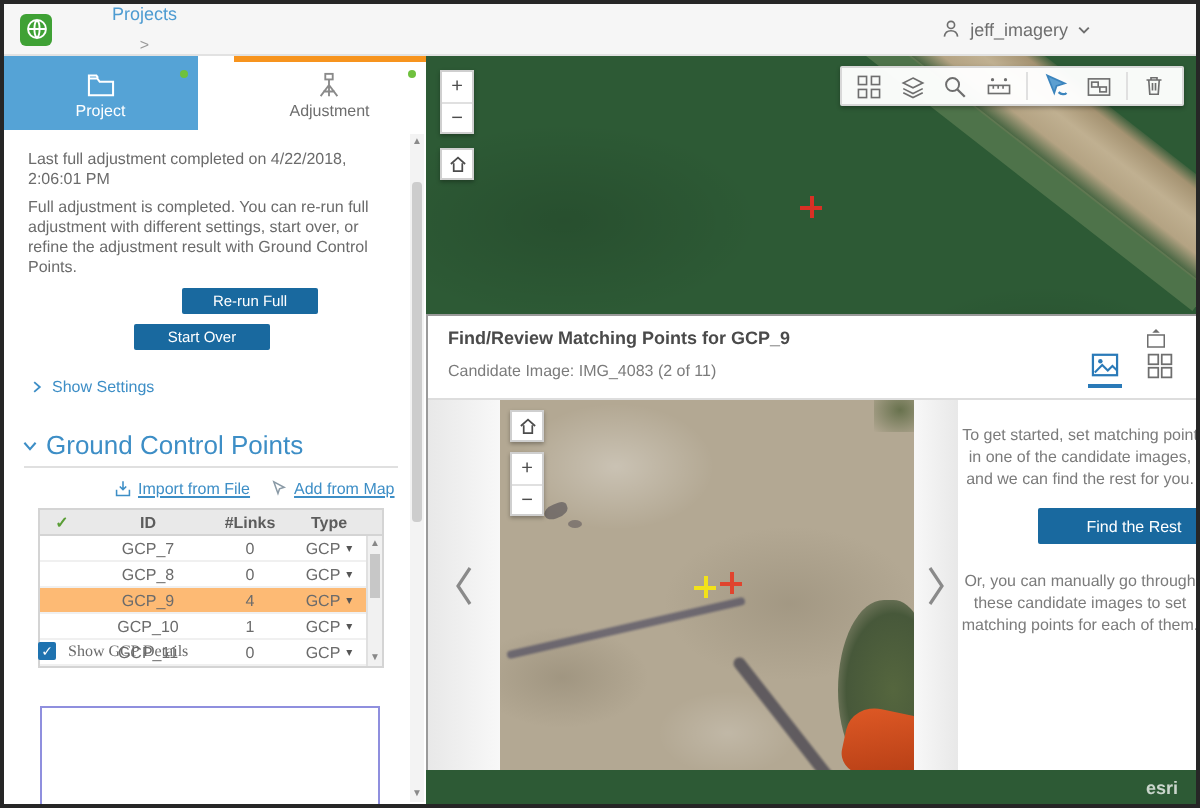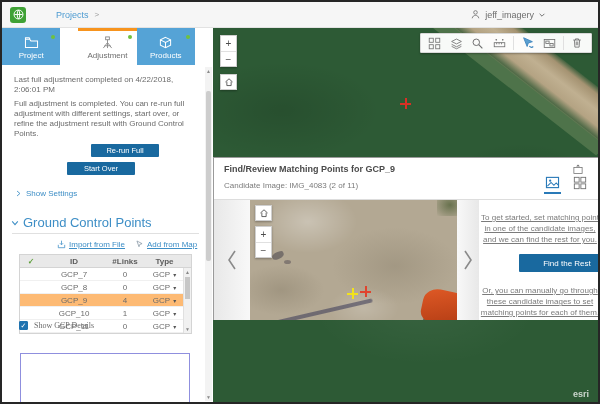--- a/index.html
+++ b/index.html
@@ -2,21 +2,21 @@
 <html><head>
 <meta charset="utf-8">
 <style>
   * { margin:0; padding:0; box-sizing:border-box; }
   body { background:#fff; font-family:"Liberation Sans", sans-serif; }
   #app { position:relative; width:600px; height:404px; border:2px solid #262626; background:#fff; overflow:hidden; font-family:"Liberation Sans", sans-serif; }
 
   
   .hdr { position:absolute; top:0; left:0; right:0; height:26px; background:#f6f6f6; border-bottom:1px solid #e2e2e2; display:flex; align-items:center; }
   .logo { width:16px; height:16px; margin-left:8px; border-radius:3px; background:#3fa135; display:flex; align-items:center; justify-content:center; }
-  .crumb { display:flex; align-items:center; gap:6px; margin-left:30px; font-size:9px; }
+  .crumb { display:flex; align-items:center; gap:6px; margin-left:30px; font-size:9px;flex-direction:column; }
   .crumb .lnk { color:#4d9bd1; cursor:pointer; }
   .crumb .sep { color:#9a9a9a; font-size:8px; }
   .crumb .ttl { color:#4c4c4c; }
   .user { margin-left:auto; margin-right:52px; display:flex; align-items:center; gap:4px; font-size:9px; color:#6e6e6e; cursor:pointer; }
 
   
   .left { position:absolute; left:0; top:26px; width:211px; bottom:0; background:#fff; }
   .tabs { position:absolute; top:0; left:0; right:0; height:37px; display:flex; }
   .tab { flex:1; position:relative; display:flex; flex-direction:column; align-items:center; justify-content:center; gap:2px; cursor:pointer; border-top:3px solid transparent; }
   .tab.blue { background:#55a3d6; border-top-color:#55a3d6; margin-right:18px; }
@@ -80,21 +80,21 @@
   .zbtn { height:15px; text-align:center; font-size:10px; color:#4c4c4c; line-height:15px; cursor:pointer; }
   .zbtn + .zbtn { border-top:1px solid #e0e0e0; }
   .homebox { position:absolute; left:7px; top:46px; width:17px; height:16px; background:#fff; border:1px solid #cfcfcf; box-shadow:0 1px 2px rgba(0,0,0,.3); display:flex; align-items:center; justify-content:center; cursor:pointer; }
 
   .mtoolbar { position:absolute; top:5px; right:6px; height:20px; width:172px; background:rgba(255,255,255,0.97); border:1px solid #d8d8d8; border-radius:1px; box-shadow:0 1px 2px rgba(0,0,0,.3); display:flex; align-items:center; justify-content:space-evenly; }
   .mtb { width:16px; height:16px; display:flex; align-items:center; justify-content:center; cursor:pointer; }
   .tsep { width:1px; height:14px; background:#e0e0e0; }
   .esri { position:absolute; right:9px; bottom:3px; color:rgba(255,255,255,0.75); font-size:9px; font-weight:bold; }
 
   
-  .fpanel { position:absolute; left:0; top:129px; right:0; height:163px; background:#fff; border-top:1px solid #9a9a9a; border-left:1px solid #9a9a9a; }
+  .fpanel { position:absolute; left:0; top:129px; right:0; height:228px; background:#fff; border-top:1px solid #9a9a9a; border-left:1px solid #9a9a9a; }
   .fttl { position:absolute; top:6px; left:10px; font-size:9px; font-weight:bold; color:#4a4a4a; }
   .dock { position:absolute; top:4px; right:13px; width:14px; height:14px; display:flex; align-items:center; justify-content:center; cursor:pointer; }
   .cand { position:absolute; top:23px; left:10px; font-size:8px; color:#7b7b7b; }
   .vtoggles { position:absolute; top:16px; right:10px; display:flex; gap:10px; }
   .vt { width:17px; height:17px; display:flex; align-items:center; justify-content:center; cursor:pointer; position:relative; }
   .vt.on:after { content:""; position:absolute; left:0; right:0; bottom:-3px; height:2px; background:#2a7ab8; }
   .fdiv { position:absolute; top:41px; left:0; right:0; border-top:1px solid #ddd; }
   .viewer { position:absolute; top:42px; left:0; right:0; bottom:0; }
   .navstrip { position:absolute; top:0; bottom:0; display:flex; align-items:center; justify-content:center; cursor:pointer; }
   .nav-l { left:0; width:36px; background:linear-gradient(90deg,#e8e8e8,#f8f8f8); }
@@ -117,21 +117,21 @@
   .cross { position:absolute; width:11px; height:11px; }
   .cross i { position:absolute; display:block; }
   .cross .v { left:5px; top:0; width:1.5px; height:11px; }
   .cross .h { left:0; top:5px; width:11px; height:1.5px; }
   .cross.yellow i { background:#f2e21a; }
   .cross.red i { background:#e0442e; }
   .pzbox { position:absolute; left:5px; top:26px; width:17px; background:#fff; border:1px solid #cfcfcf; box-shadow:0 1px 2px rgba(0,0,0,.3); }
   .phome { position:absolute; left:5px; top:5px; width:17px; height:16px; background:#fff; border:1px solid #cfcfcf; box-shadow:0 1px 2px rgba(0,0,0,.3); display:flex; align-items:center; justify-content:center; cursor:pointer; }
 
   .textcol { position:absolute; left:265px; right:-20px; top:0; bottom:0; background:#fff; padding-top:12px; }
-  .instr { width:122px; text-align:center; font-size:8px; color:#7b7b7b; line-height:11px;text-decoration:underline; }
+  .instr { width:122px; text-align:center; font-size:8px; color:#7b7b7b; line-height:11px; }
   .findbtn { display:block; margin:9px 0 0 40px; width:96px; height:18px; background:#19699f; color:#fff; border:none; border-radius:1px; font-size:8px; cursor:pointer; font-family:"Liberation Sans",sans-serif; }
   .instr2 { margin-top:13px; }
 </style>
 </head>
 <body>
 
 <div id="app">
 
   <div class="hdr">
     <div class="logo">
@@ -164,27 +164,20 @@
           </svg>
         <span class="lbl">Project</span>
       </div>
       <div class="tab active">
         <span class="dot"></span>
         <svg width="15" height="13" viewBox="0 0 16 14">
             <rect x="6" y="1" width="4" height="3" fill="none" stroke="#8a8a8a" stroke-width="1"></rect>
             <path d="M8 4v3M8 7l-4.5 6M8 7l4.5 6M8 7v6M4.8 10.5h6.4" fill="none" stroke="#8a8a8a" stroke-width="1"></path>
           </svg>
         <span class="lbl">Adjustment</span>
-      </div>
-      <div class="tab blue">
-        <span class="dot"></span>
-        <svg width="15" height="13" viewBox="0 0 16 14">
-            <path d="M8 1.5l5.5 2.7v5.6L8 12.5 2.5 9.8V4.2z M2.5 4.2L8 6.9l5.5-2.7M8 6.9v5.6" fill="none" stroke="#fff" stroke-width="1.1"></path>
-          </svg>
-        <span class="lbl">Products</span>
       </div>
     </div>
 
     <div class="lscroll">
       <div class="sarrow" style="top:0">▲</div>
       <div class="thumb"></div>
       <div class="sarrow" style="bottom:0">▼</div>
     </div>
 
     <div class="pcontent">

